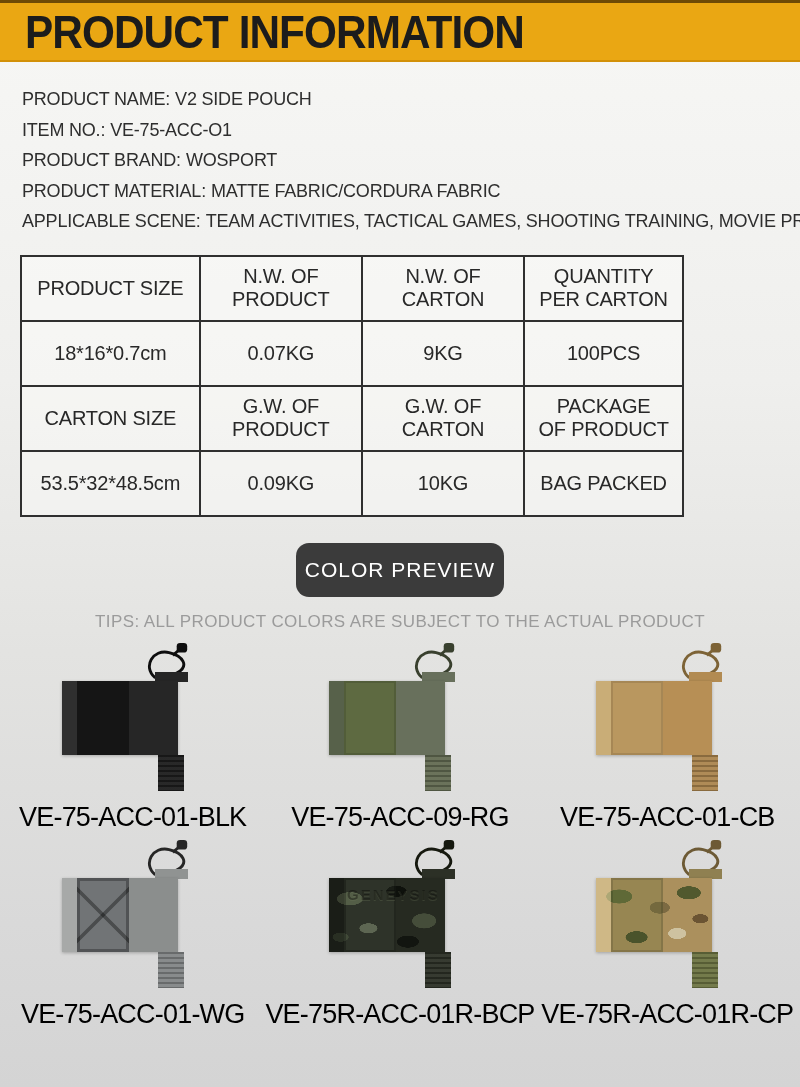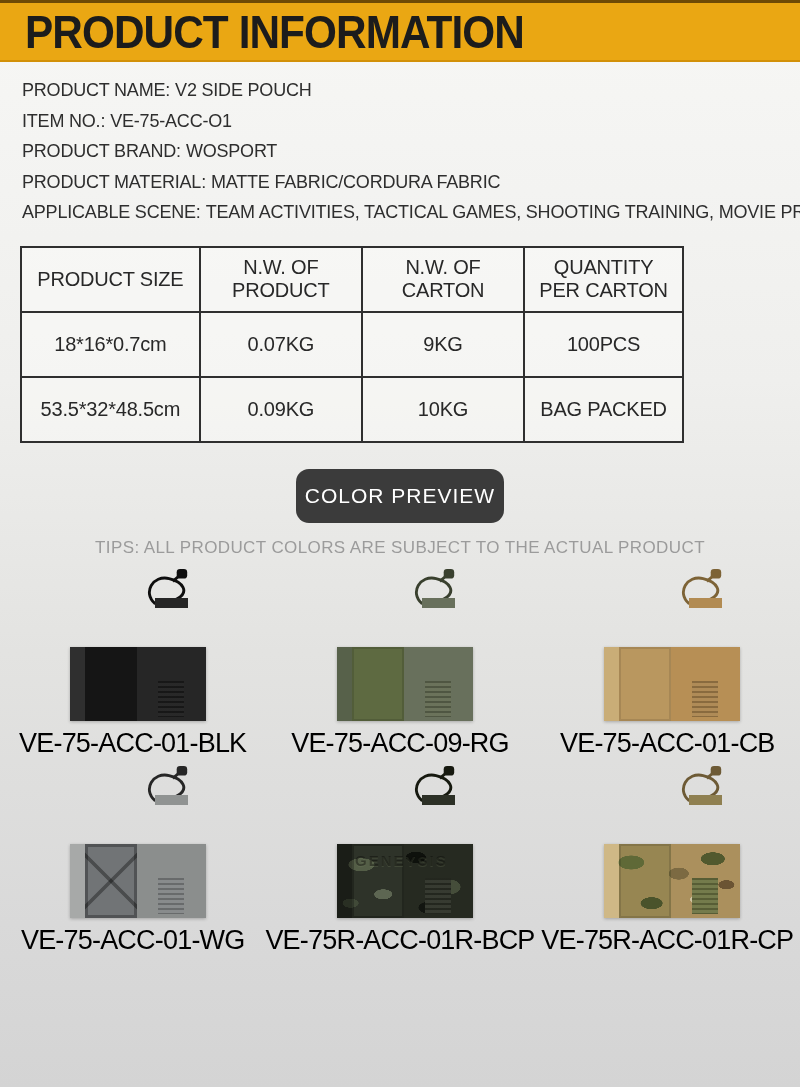--- a/index.html
+++ b/index.html
@@ -19,21 +19,21 @@
     border-bottom: 2px solid var(--accent-dark, #d29007);
     display: flex; align-items: center;
   }
   .page-title {
     font-size: 46px; font-weight: 800; color: var(--title-color, #1c1c1c);
     letter-spacing: -1px; line-height: 1;
     transform: scaleX(0.92); transform-origin: left center;
     margin-left: 25px; white-space: nowrap;
   }
   
-  .details { padding: 18px 10px 0 22px; }
+  .details { padding: 27px 10px 0 22px; }
   .detail-line { height: 30.5px; font-size: 18px; letter-spacing: -0.2px; white-space: nowrap; }
   .detail-label { margin-right: 5px; }
   
   table.spec {
     margin: 13px 20px 0 20px; width: 664px;
     border-collapse: collapse; table-layout: fixed;
   }
   table.spec td {
     border: 2px solid var(--table-border, #2f2f2f);
     height: 65px; text-align: center; vertical-align: middle;
@@ -65,22 +65,22 @@
     height: 197px; display: flex; flex-direction: column; align-items: center;
   }
   .product-code {
     margin-top: 7px; font-size: 27px; letter-spacing: -0.8px; color: #000000; white-space: nowrap;
   }
   
   .pouch { position: relative; width: 150px; height: 152px; margin-top: 2px; flex: 0 0 auto; }
   .pouch .cord { position: absolute; top: 0; left: 86px; width: 54px; height: 40px; }
   .pouch .tab { position: absolute; top: 29px; left: 97px; width: 33px; height: 10px; }
   .pouch .panel {
-    position: absolute; top: 38px; left: 12px; width: 136px; height: 74px;
-    display: flex; overflow: hidden; box-shadow: 0 1px 3px rgba(0,0,0,0.25); margin-top: 40px;
+    position: absolute; top: 38px; left: 4px; width: 116px; height: 74px;
+    display: flex; overflow: hidden; box-shadow: 0 1px 3px rgba(0,0,0,0.25);
   }
   .pouch .edge { width: 15px; height: 100%; }
   .pouch .velcro { width: 52px; height: 100%; }
   .pouch .rest { flex: 1; height: 100%; }
   .pouch .strap {
     position: absolute; top: 112px; left: 100px; width: 26px; height: 36px;
     background-image: repeating-linear-gradient(180deg, rgba(0,0,0,0.20) 0 2px, rgba(255,255,255,0.05) 2px 5px);
   }
   .pouch .wm {
     position: absolute; top: 8px; left: 18px; right: 4px;
@@ -205,20 +205,29 @@
       <td>QUANTITY
 PER CARTON</td>
     </tr>
     <tr>
       <td>18*16*0.7cm</td>
       <td>0.07KG</td>
       <td>9KG</td>
       <td>100PCS</td>
     </tr>
     <tr>
+      <td>CARTON SIZE</td>
+      <td>G.W. OF
+PRODUCT</td>
+      <td>G.W. OF
+CARTON</td>
+      <td>PACKAGE
+OF PRODUCT</td>
+    </tr>
+    <tr>
       <td>53.5*32*48.5cm</td>
       <td>0.09KG</td>
       <td>10KG</td>
       <td>BAG PACKED</td>
     </tr>
   </tbody>
 </table>
 
 <div class="badge">COLOR PREVIEW</div>
 <div class="tips">TIPS: ALL PRODUCT COLORS ARE SUBJECT TO THE ACTUAL PRODUCT</div>

